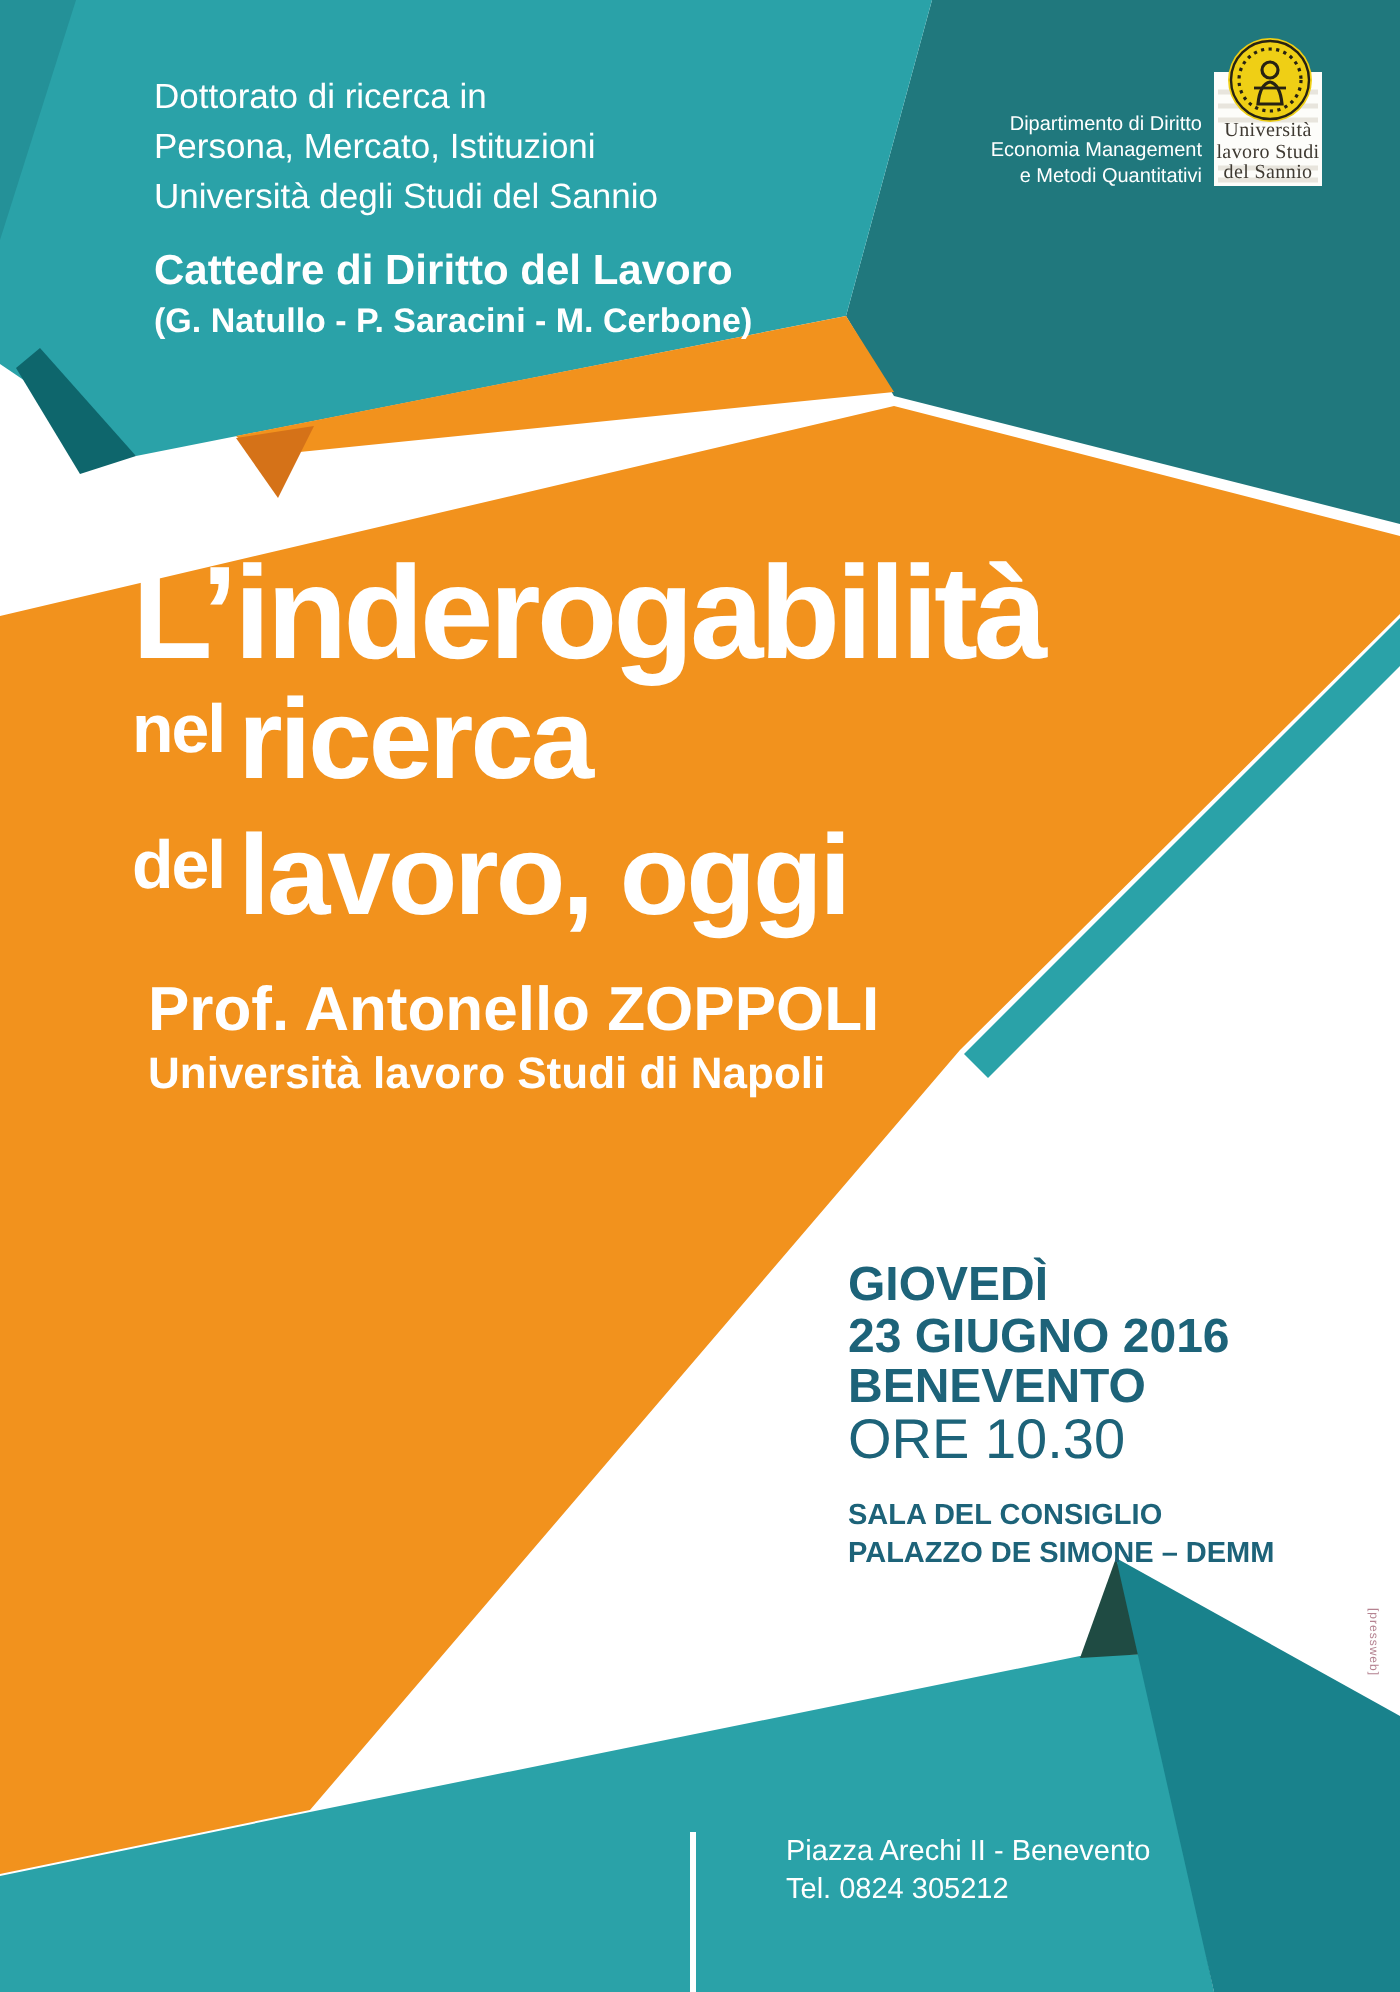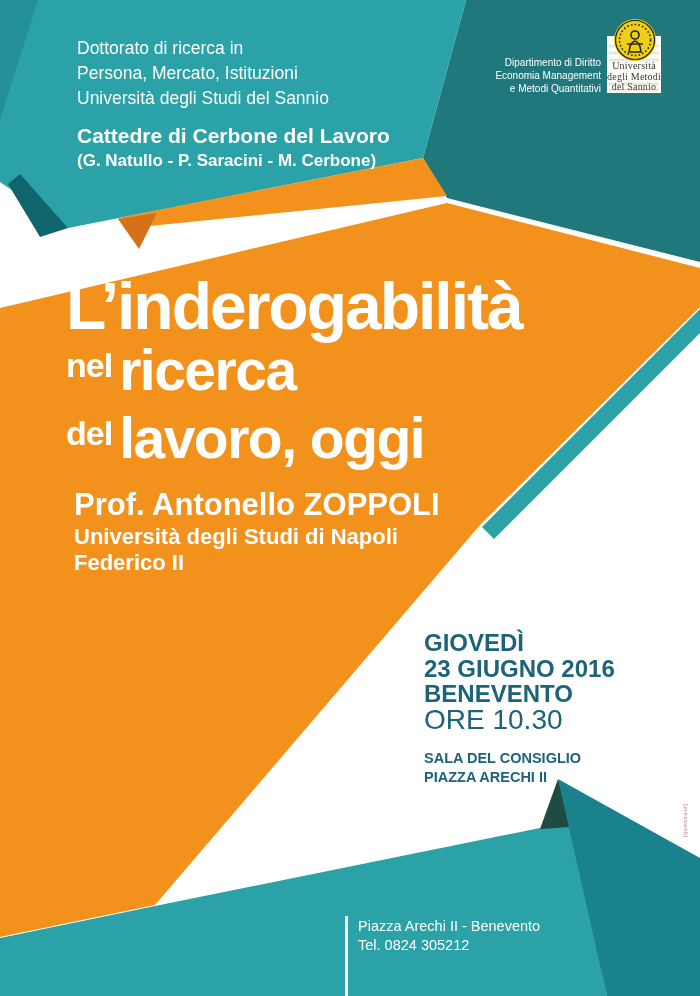--- a/index.html
+++ b/index.html
@@ -40,21 +40,21 @@
   .event .ev-big{font-size:24px;font-weight:700;line-height:25.5px;}
   .event .ev-time{font-size:28px;font-weight:400;line-height:25px;margin-bottom:17px;}
   .event .ev-venue div{font-size:14.5px;font-weight:700;line-height:19.5px;}
 
   
   .footer-left{left:120px;top:917px;width:218px;text-align:right;color:#ffffff;}
   .footer-left .f1{font-size:13.5px;line-height:19px;font-weight:400;}
   .footer-left .f2{font-size:15px;line-height:19px;font-weight:700;}
   .footer-divider{position:absolute;left:345px;top:916px;width:3px;height:80px;background:#ffffff;}
   .footer-right{left:358px;top:917px;color:#ffffff;}
-  .footer-right div{font-size:14.5px;line-height:19px;font-weight:400;}
+  .footer-right div{font-size:14.5px;line-height:19px;font-weight:400;margin-left:35px;}
 
   
   .side-credit{left:683px;top:804px;writing-mode:vertical-rl;font-size:6px;
     letter-spacing:.5px;color:#b58391;}
 </style>
 </head>
 <body>
 
 <div class="poster">
 
@@ -102,62 +102,61 @@
     </g>
   </svg>
 
   <div class="txt doctorate">
     <div>Dottorato di ricerca in</div>
     <div>Persona, Mercato, Istituzioni</div>
     <div>Università degli Studi del Sannio</div>
   </div>
 
   <div class="txt chairs">
-    <div class="c1">Cattedre di Cerbone del Lavoro</div>
+    <div class="c1">Cattedre di Diritto del Lavoro</div>
     <div class="c2">(G. Natullo - P. Saracini - M. Cerbone)</div>
   </div>
 
   <div class="txt dept">
     <div>Dipartimento di Diritto</div>
     <div>Economia Management</div>
     <div>e Metodi Quantitativi</div>
   </div>
 
   <div class="txt logo-text">
     <div>Università</div>
-    <div>degli Metodi</div>
+    <div>lavoro Studi</div>
     <div>del Sannio</div>
   </div>
 
   <div class="txt title">
     <div class="t1">L’inderogabilità</div>
     <div class="row">
       <span class="small">nel</span>
       <span class="big">ricerca</span>
     </div>
     <div class="row">
       <span class="small">del</span>
       <span class="big">lavoro, oggi</span>
     </div>
   </div>
 
   <div class="txt speaker">
     <div class="name">Prof. Antonello ZOPPOLI</div>
-    <div class="aff">Università degli Studi di Napoli</div>
-    <div class="aff">Federico II</div>
+    <div class="aff">Università lavoro Studi di Napoli</div>
   </div>
 
   <div class="txt event">
     <div class="ev-big">GIOVEDÌ</div>
     <div class="ev-big">23 GIUGNO 2016</div>
     <div class="ev-big">BENEVENTO</div>
     <div class="ev-time">ORE 10.30</div>
     <div class="ev-venue">
       <div>SALA DEL CONSIGLIO</div>
-      <div>PIAZZA ARECHI II</div>
+      <div>PALAZZO DE SIMONE – DEMM</div>
     </div>
   </div>
 
   <div class="footer-divider"></div>
   <div class="txt footer-right">
     <div>Piazza Arechi II - Benevento</div>
     <div>Tel. 0824 305212</div>
   </div>
 
   <div class="txt side-credit">[pressweb]</div>

